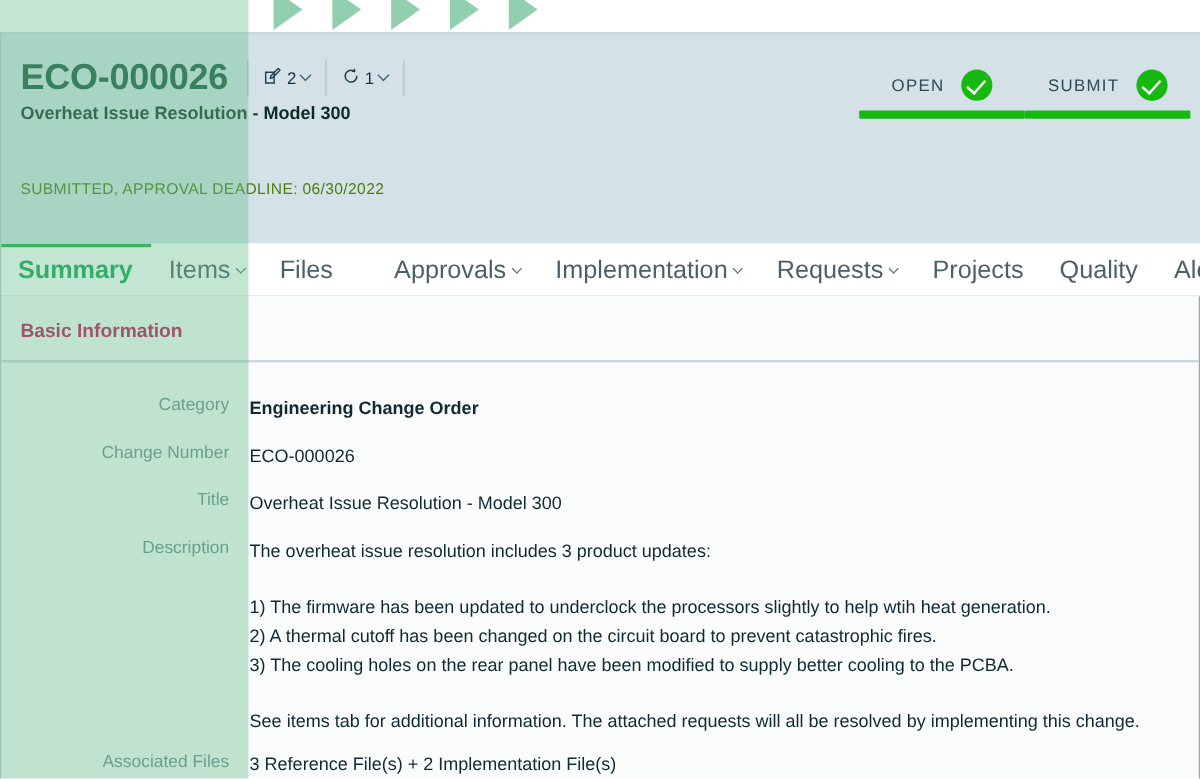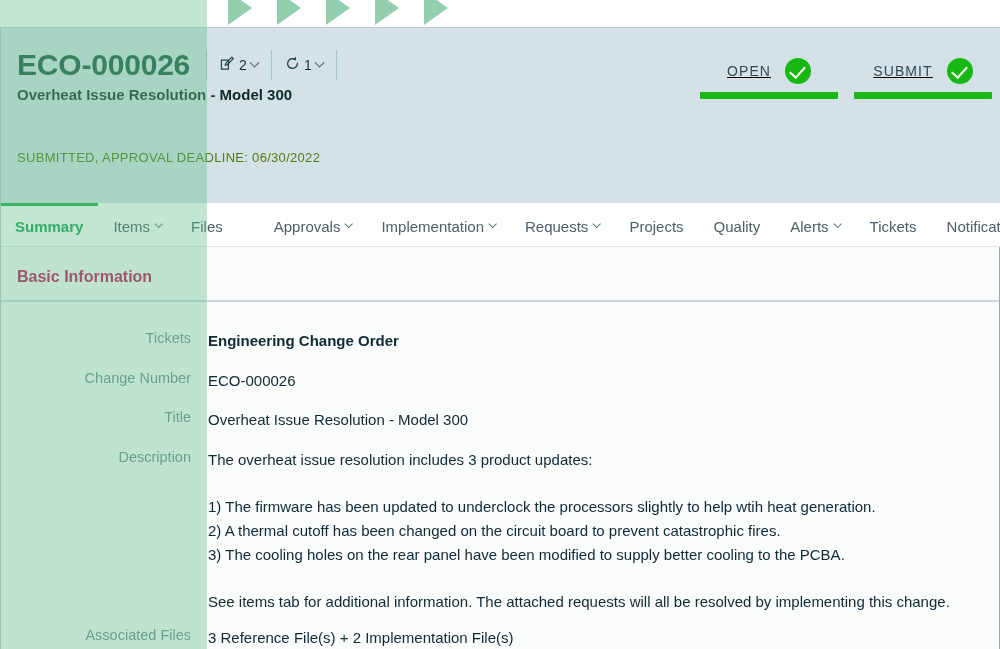--- a/index.html
+++ b/index.html
@@ -109,22 +109,20 @@
     color: #4d7c0f;
     letter-spacing: 0.3px;
     white-space: nowrap;
   }
 
   
   .state-group {
     position: absolute;
     right: 8px; top: 22px;
     display: flex;
-    gap: 16px;
-    text-decoration: underline;
   }
   .state-btn {
     width: 138px;
     cursor: pointer;
   }
   .state-btn .row {
     display: flex;
     align-items: center;
     justify-content: center;
     gap: 14px;
@@ -169,21 +167,21 @@
     display: flex;
     align-items: stretch;
     overflow: hidden;
     white-space: nowrap;
   }
   .tab {
     display: flex;
     align-items: center;
     gap: 5px;
     padding: 0 15px;
-    font-size: 15px;
+    font-size: 21px;
     color: #4c6068;
     cursor: pointer;
     border-top: 3px solid transparent;
     flex: none;
   }
   .tab.first { padding-left: 14px; }
   .tab.active {
     color: #17a354;
     font-weight: bold;
     border-top: 3px solid #23ad46;
@@ -380,21 +378,21 @@
 
   </div>
 
   <div class="content">
     <div class="section-title">Basic Information</div>
     <div class="section-rule"></div>
 
     <div class="fields">
 
       <div class="field-row">
-        <div class="f-label">Tickets</div>
+        <div class="f-label">Category</div>
         <div class="f-value bold">Engineering Change Order</div>
       </div>
 
       <div class="field-row">
         <div class="f-label">Change Number</div>
         <div class="f-value">ECO-000026</div>
       </div>
 
       <div class="field-row">
         <div class="f-label">Title</div>

